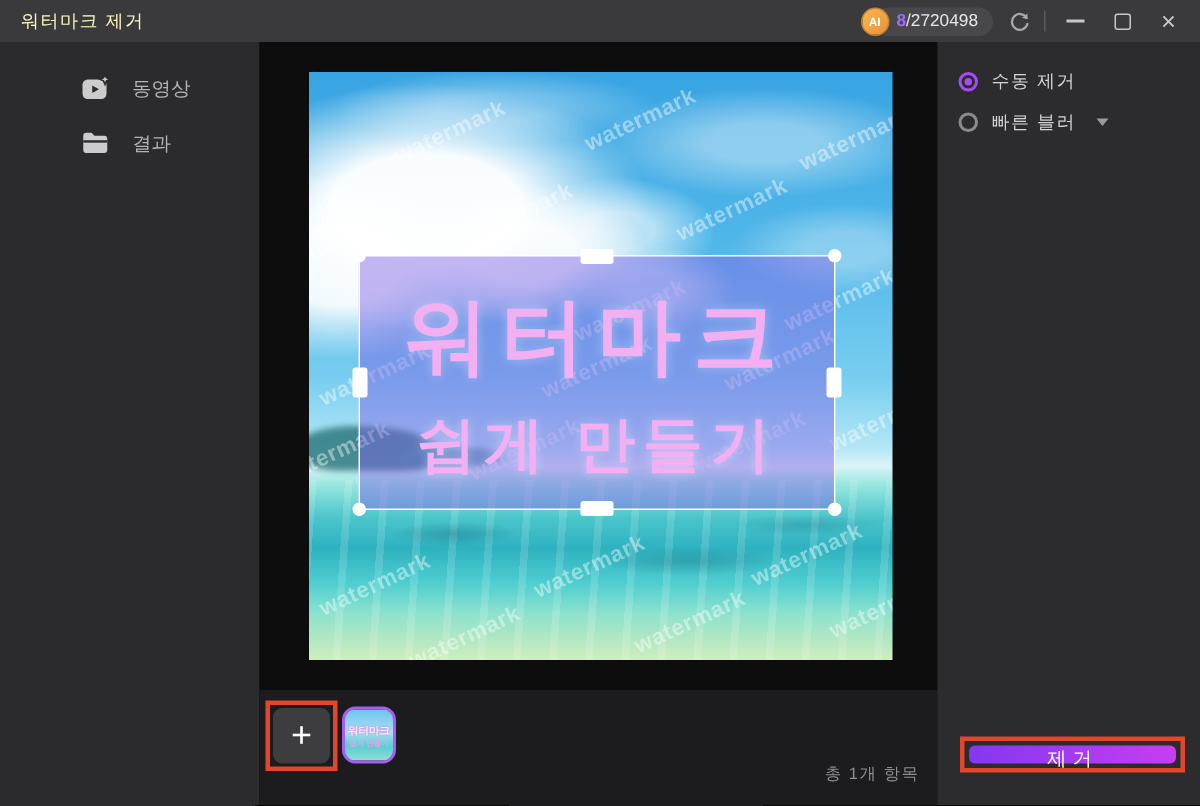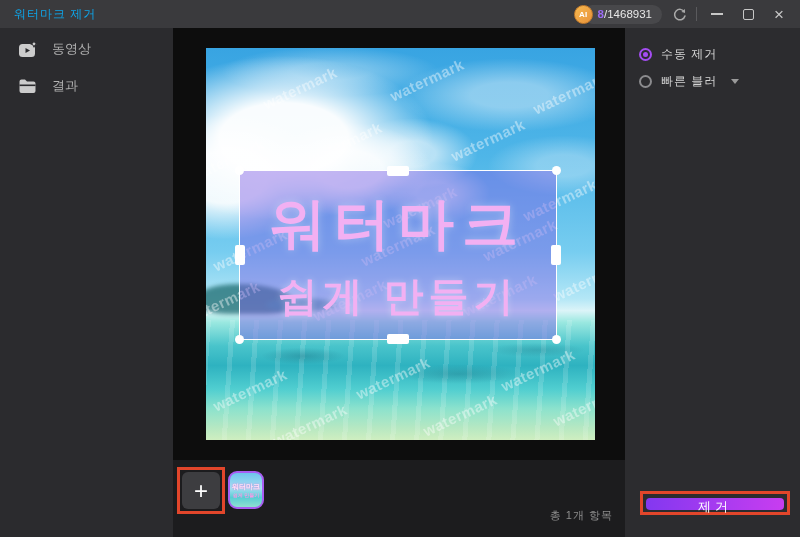--- a/index.html
+++ b/index.html
@@ -2,38 +2,38 @@
 <html><head>
 <meta charset="utf-8">
 <style>
   * { margin:0; padding:0; box-sizing:border-box; }
   html,body { background:#000; }
   body { font-family:"Liberation Sans", sans-serif; }
   .app { position:relative; width:800px; height:537px; overflow:hidden; background:#0e0e0e; }
 
   
   .titlebar { position:absolute; left:0; top:0; width:800px; height:28px; background:#3a3a3d; }
-  .win-title { position:absolute; left:14px; top:0; height:28px; line-height:28px; font-size:12px; color:#0ea5e9; letter-spacing:1px; }
+  .win-title { position:absolute; left:14px; top:0; height:28px; line-height:28px; font-size:12px; color:#fef9c3; letter-spacing:1px; }
   .tb-right { position:absolute; right:10px; top:0; height:28px; display:flex; align-items:center; gap:9px; }
   .credit { display:flex; align-items:center; }
   .coin { width:19px; height:19px; border-radius:50%; background:linear-gradient(135deg,#f6b84e,#e8923a); border:1px solid #c97f2c;
           color:#fff; font-size:8px; font-weight:bold; display:flex; align-items:center; justify-content:center; position:relative; z-index:2; }
   .pill { margin-left:-10px; height:19px; display:flex; align-items:center; background:#48484b; border-radius:10px;
           padding:0 10px 0 15px; font-size:11.5px; color:#e8e8e8; }
   .pill .used { color:#9b6cf5; font-weight:bold; }
   .refresh-wrap { width:16px; height:16px; display:flex; align-items:center; justify-content:center; }
   .tb-divider { width:1px; height:14px; background:#5a5a5d; }
   .winbtn { width:22px; height:28px; display:flex; align-items:center; justify-content:center; }
   .glyph-min { width:12px; height:2px; background:#c7c7c7; }
   .glyph-max { width:11px; height:11px; border:1.7px solid #c7c7c7; border-radius:2px; }
   .glyph-close { font-size:17px; color:#c7c7c7; line-height:1; }
 
   
   .sidebar { position:absolute; left:0; top:28px; width:173px; height:509px; background:#2b2b2e; padding-top:12px; }
-  .side-item { display:flex; gap:13px; height:37px; padding-left:18px; cursor:pointer; }
+  .side-item { display:flex; align-items:center; gap:13px; height:37px; padding-left:18px; cursor:pointer;margin-left:36px; }
   .side-item .label { font-size:13px; color:#b3b3b3; }
   .side-item.active .label { color:#b06ef8; }
 
   
   .center { position:absolute; left:173px; top:28px; width:452px; height:509px; background:#0d0d0d; }
   .photo { position:absolute; left:33px; top:20px; width:389px; height:392px; overflow:hidden;
     background:
       radial-gradient(55% 30% at 20% 23%, rgba(255,255,255,.97) 0 30%, rgba(255,255,255,0) 70%),
       radial-gradient(35% 22% at 5% 33%, rgba(255,255,255,.9) 0 30%, rgba(255,255,255,0) 72%),
       radial-gradient(30% 17% at 37% 31%, rgba(255,255,255,.85) 0 28%, rgba(255,255,255,0) 70%),
@@ -103,21 +103,21 @@
 <div class="app">
 
   <div class="titlebar">
     <span class="win-title">워터마크 제거</span>
     <div class="tb-right">
       <div class="credit">
         <span class="coin">AI</span>
         <span class="pill">
             <span class="used">8</span>
             <span>/</span>
-            <span>1468931</span>
+            <span>2720498</span>
           </span>
       </div>
       <span class="refresh-wrap">
         <svg width="15" height="15" viewBox="0 0 16 16">
           <path d="M13.2 5.2 A5.6 5.6 0 1 0 13.8 9.6" fill="none" stroke="#a9a9a9" stroke-width="1.6" stroke-linecap="round"></path>
           <path d="M13.8 2.2 L13.8 6.2 L10.0 5.2 Z" fill="#a9a9a9"></path>
         </svg>
       </span>
       <span class="tb-divider"></span>
       <span class="winbtn">

